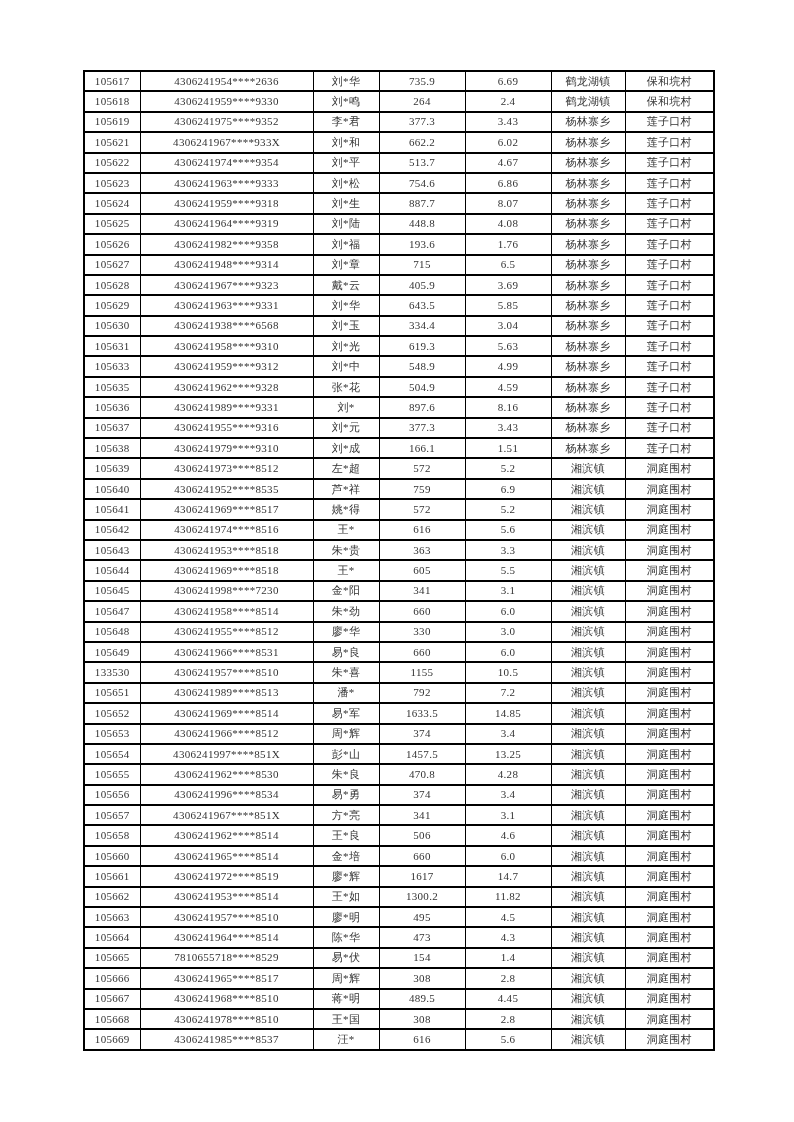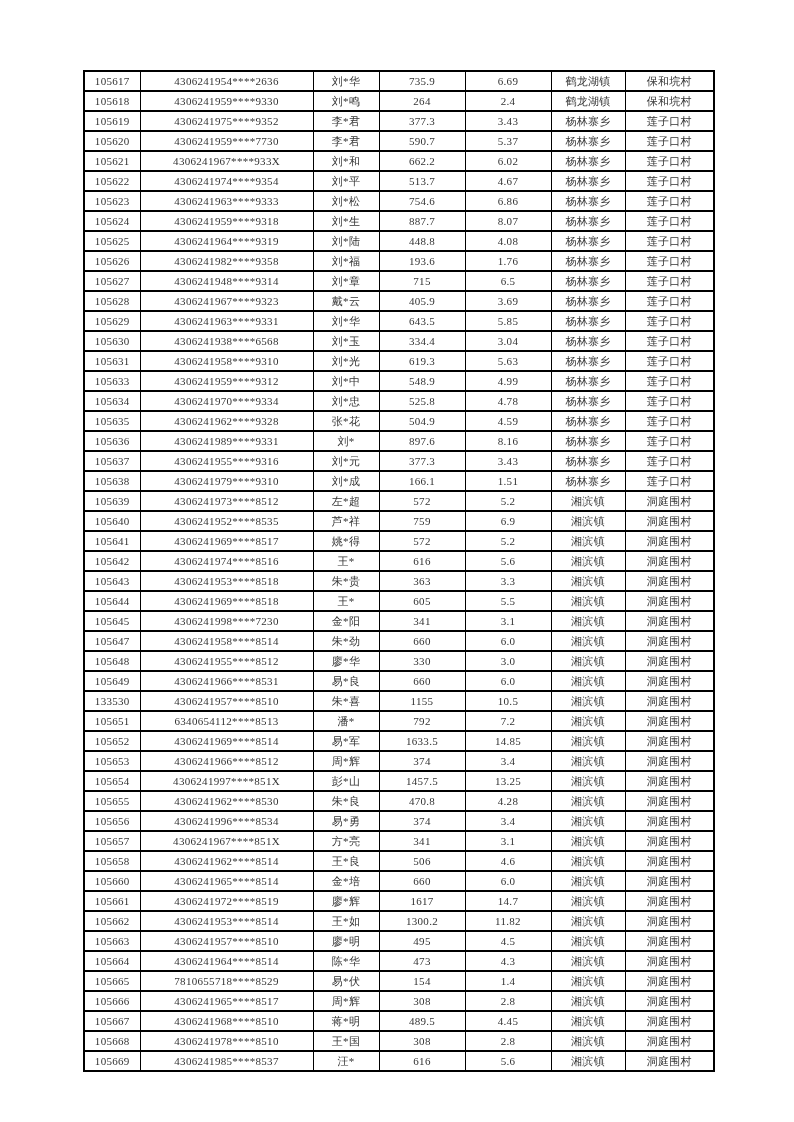--- a/index.html
+++ b/index.html
@@ -78,29 +78,20 @@
         <tr>
           <td>105619</td>
           <td>4306241975****9352</td>
           <td>李*君</td>
           <td>377.3</td>
           <td>3.43</td>
           <td>杨林寨乡</td>
           <td>莲子口村</td>
         </tr>
         <tr>
-          <td>105620</td>
-          <td>4306241959****7730</td>
-          <td>李*君</td>
-          <td>590.7</td>
-          <td>5.37</td>
-          <td>杨林寨乡</td>
-          <td>莲子口村</td>
-        </tr>
-        <tr>
           <td>105621</td>
           <td>4306241967****933X</td>
           <td>刘*和</td>
           <td>662.2</td>
           <td>6.02</td>
           <td>杨林寨乡</td>
           <td>莲子口村</td>
         </tr>
         <tr>
           <td>105622</td>
@@ -195,29 +186,20 @@
         <tr>
           <td>105633</td>
           <td>4306241959****9312</td>
           <td>刘*中</td>
           <td>548.9</td>
           <td>4.99</td>
           <td>杨林寨乡</td>
           <td>莲子口村</td>
         </tr>
         <tr>
-          <td>105634</td>
-          <td>4306241970****9334</td>
-          <td>刘*忠</td>
-          <td>525.8</td>
-          <td>4.78</td>
-          <td>杨林寨乡</td>
-          <td>莲子口村</td>
-        </tr>
-        <tr>
           <td>105635</td>
           <td>4306241962****9328</td>
           <td>张*花</td>
           <td>504.9</td>
           <td>4.59</td>
           <td>杨林寨乡</td>
           <td>莲子口村</td>
         </tr>
         <tr>
           <td>105636</td>
@@ -340,21 +322,21 @@
           <td>133530</td>
           <td>4306241957****8510</td>
           <td>朱*喜</td>
           <td>1155</td>
           <td>10.5</td>
           <td>湘滨镇</td>
           <td>洞庭围村</td>
         </tr>
         <tr>
           <td>105651</td>
-          <td>6340654112****8513</td>
+          <td>4306241989****8513</td>
           <td>潘*</td>
           <td>792</td>
           <td>7.2</td>
           <td>湘滨镇</td>
           <td>洞庭围村</td>
         </tr>
         <tr>
           <td>105652</td>
           <td>4306241969****8514</td>
           <td>易*军</td>

